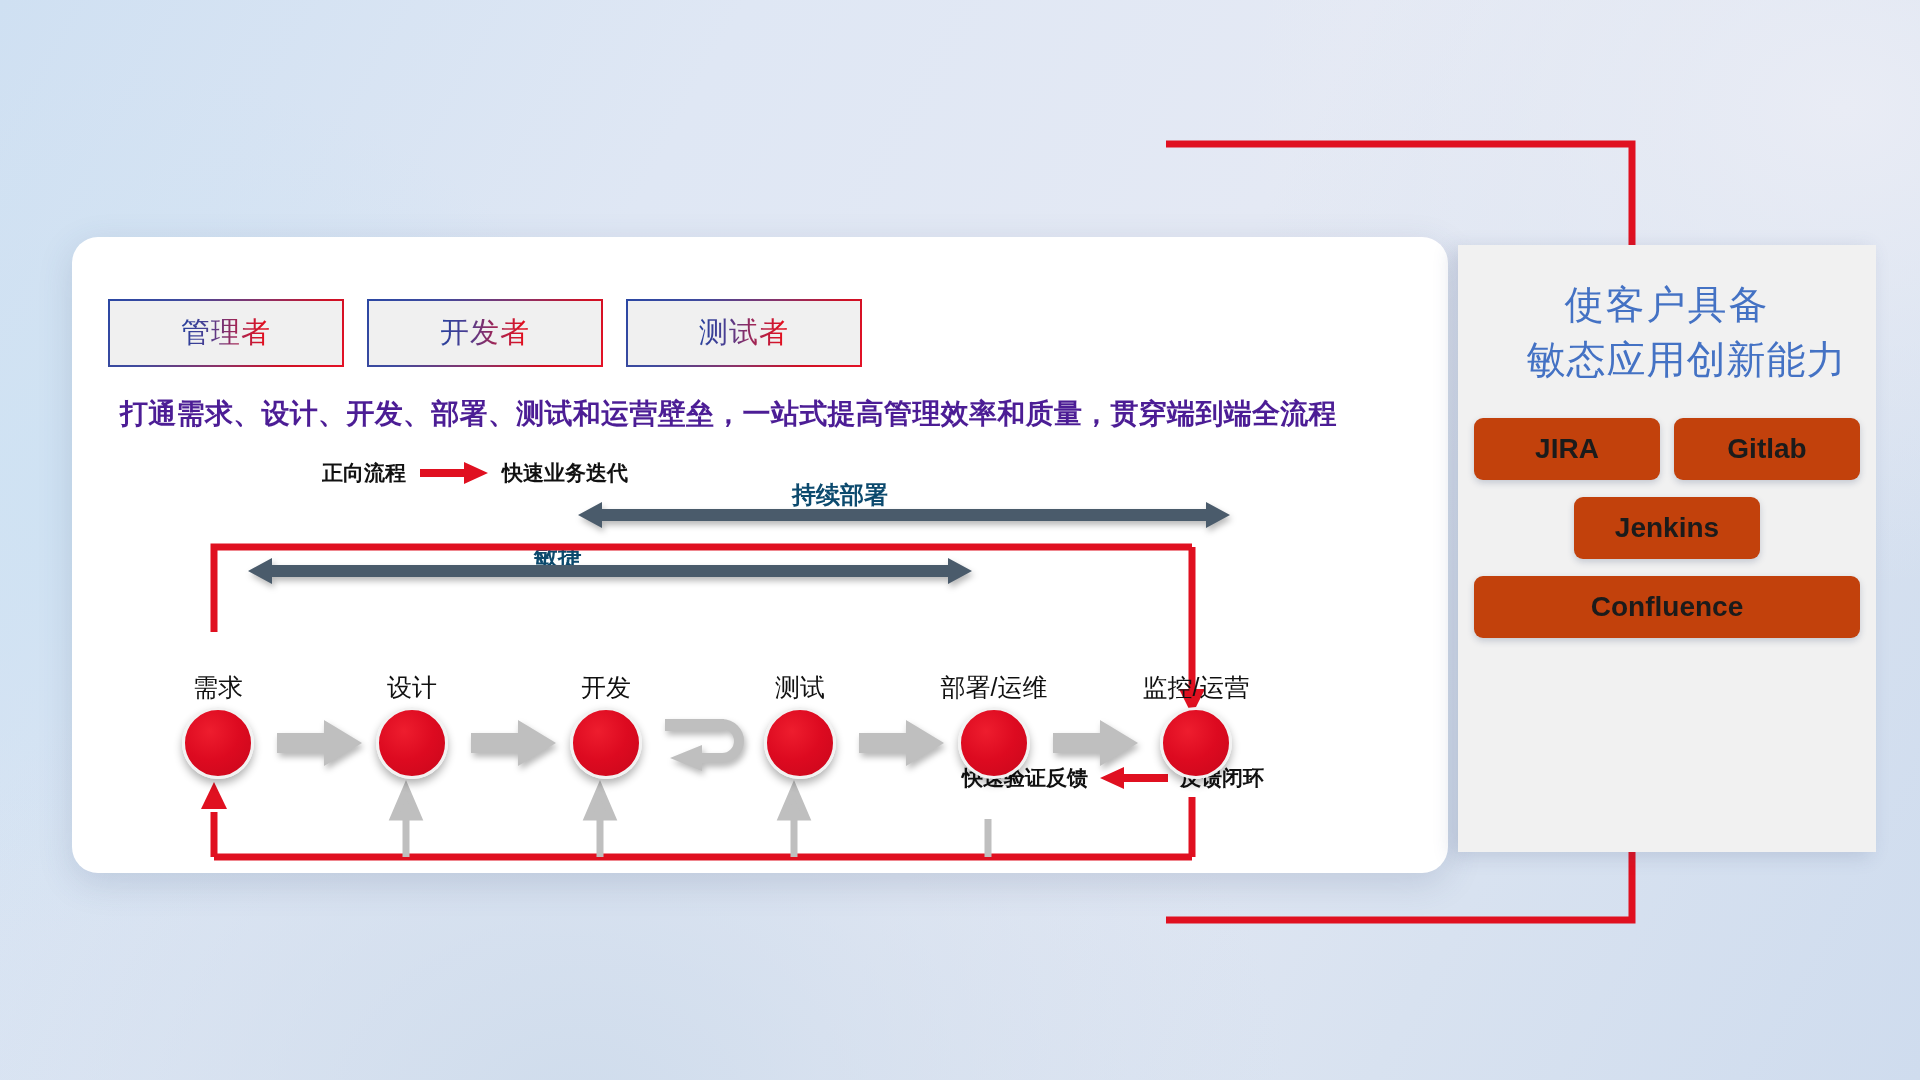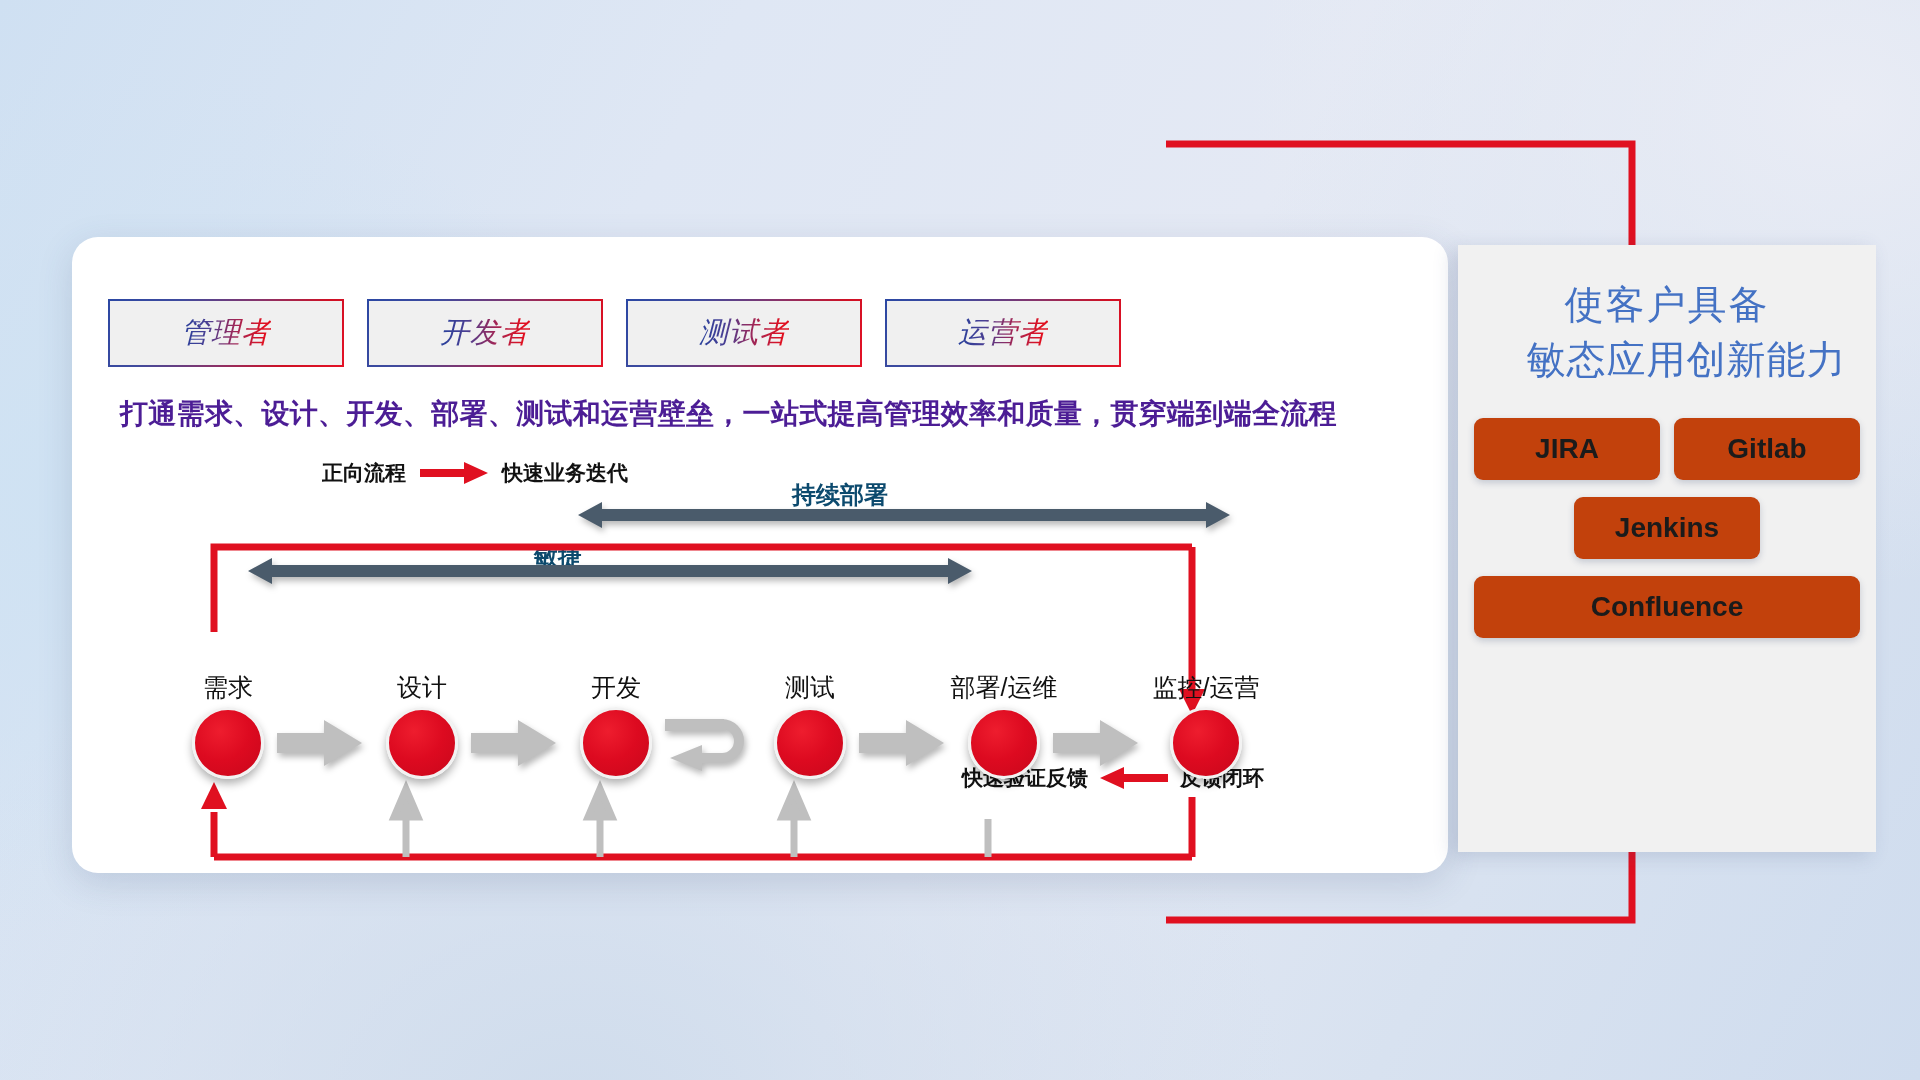--- a/index.html
+++ b/index.html
@@ -40,21 +40,21 @@
     content:""; position:absolute; inset:-2px; pointer-events:none;
     background: linear-gradient(125deg,#2b47a3 0%,#3f4b9e 26%,#8b3268 55%,#cf1024 78%,#e41226 100%);
     -webkit-mask: linear-gradient(#000,#000) content-box, linear-gradient(#000,#000);
     -webkit-mask-composite: xor; mask-composite: exclude;
     padding:2px;
   }
   .role-label {
     font-size: 29px; font-weight: 400; letter-spacing: 1px;
     background: linear-gradient(90deg,#27409c 0%,#4a3f93 30%,#a22554 62%,#e01020 92%);
     -webkit-background-clip: text; background-clip: text; color: transparent;
-    position: relative; z-index: 2; font-style: italic;
+    position: relative; z-index: 2;
   }
 
   
   #description {
     position: absolute; left: 48px; top: 158px; width: 1290px;
     font-size: 28px; font-weight: bold; color: #4c1d95; letter-spacing: .3px; white-space: nowrap;
   }
 
   
   #legend-forward {
@@ -69,21 +69,21 @@
   }
 
   
   .span-label {
     position: absolute; font-size: 24px; font-weight: bold; color: #0c4a6e;
   }
   #label-deploy { left: 720px; top: 242px; }
   #label-agile  { left: 462px; top: 304px; }
 
   
-  #pipeline { position: absolute; left: 14px; top: 355px; width: 1376px; height: 190px; }
+  #pipeline { position: absolute; left: 4px; top: 355px; width: 1376px; height: 190px; }
   .node { position: absolute; width: 72px; text-align: center; }
   .node-label {
     font-size: 25px; color: #111; white-space: nowrap;
     position: absolute; left: 50%; transform: translateX(-50%); top: -36px;
   }
   .node-dot {
     width: 72px; height: 72px; border-radius: 50%;
     background: radial-gradient(circle at 38% 32%, #ee1d2e 0%, #dd0a20 48%, #c8071b 100%);
     border: 3px solid #f2f2f2;
     box-shadow: 0 5px 9px rgba(0,0,0,.30);
@@ -127,23 +127,20 @@
 
   <div id="role-row">
     <div class="role-box">
       <span class="role-label">管理者</span>
     </div>
     <div class="role-box">
       <span class="role-label">开发者</span>
     </div>
     <div class="role-box">
       <span class="role-label">测试者</span>
-    </div>
-    <div class="role-box">
-      <span class="role-label">运营者</span>
     </div>
   </div>
 
   <div id="description">打通需求、设计、开发、部署、测试和运营壁垒，一站式提高管理效率和质量，贯穿端到端全流程</div>
 
   <div id="legend-forward">
     <span>正向流程</span>
     <svg width="68" height="22" viewBox="0 0 68 22">
       <path d="M0 7 H44 V0 L68 11 L44 22 V15 H0 Z" fill="#e01020"></path>
     </svg>

